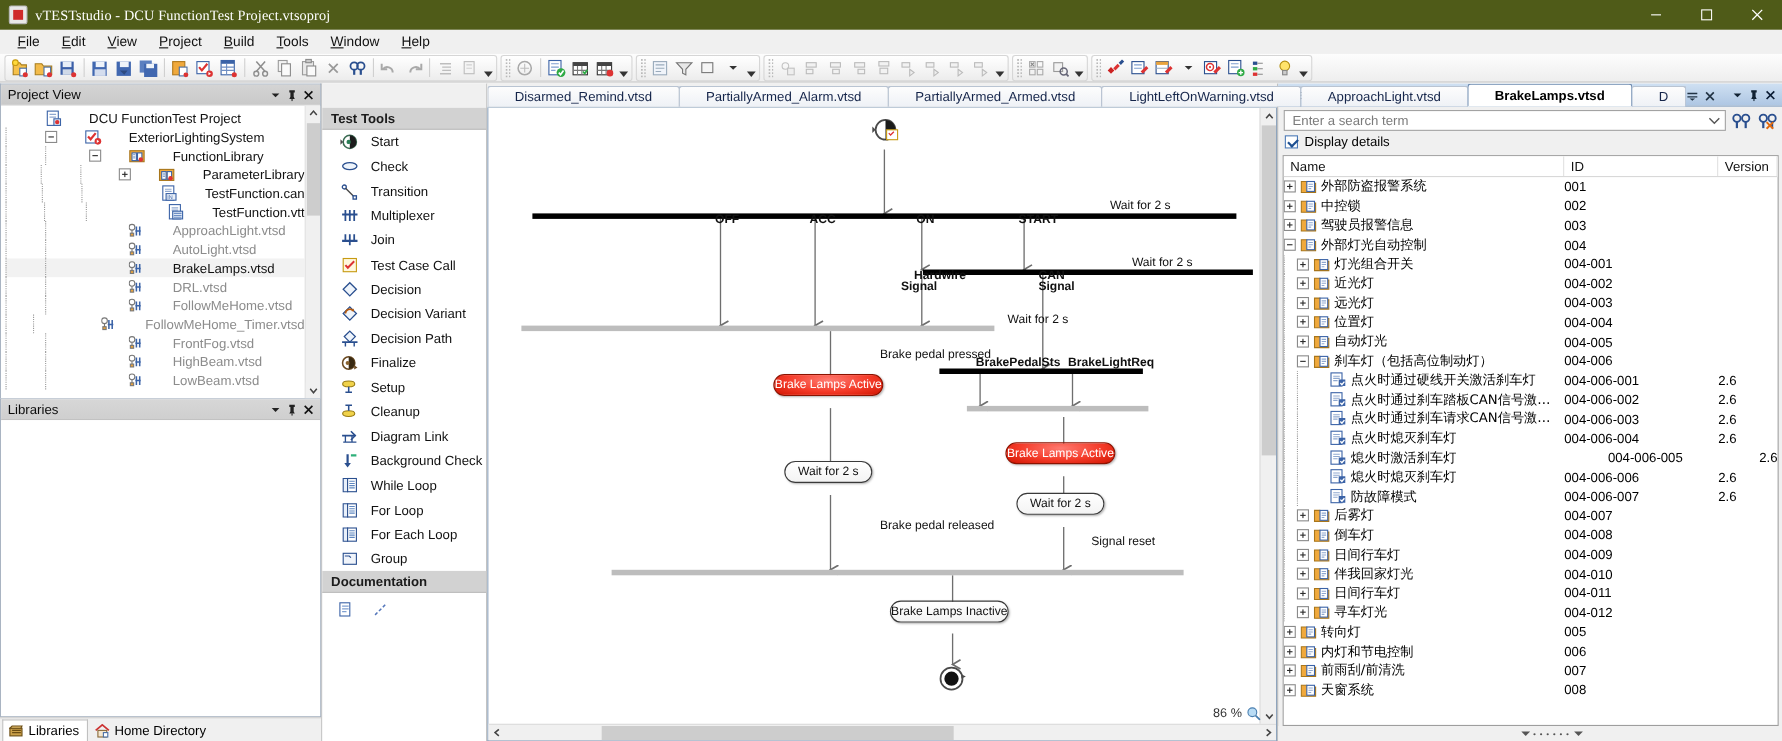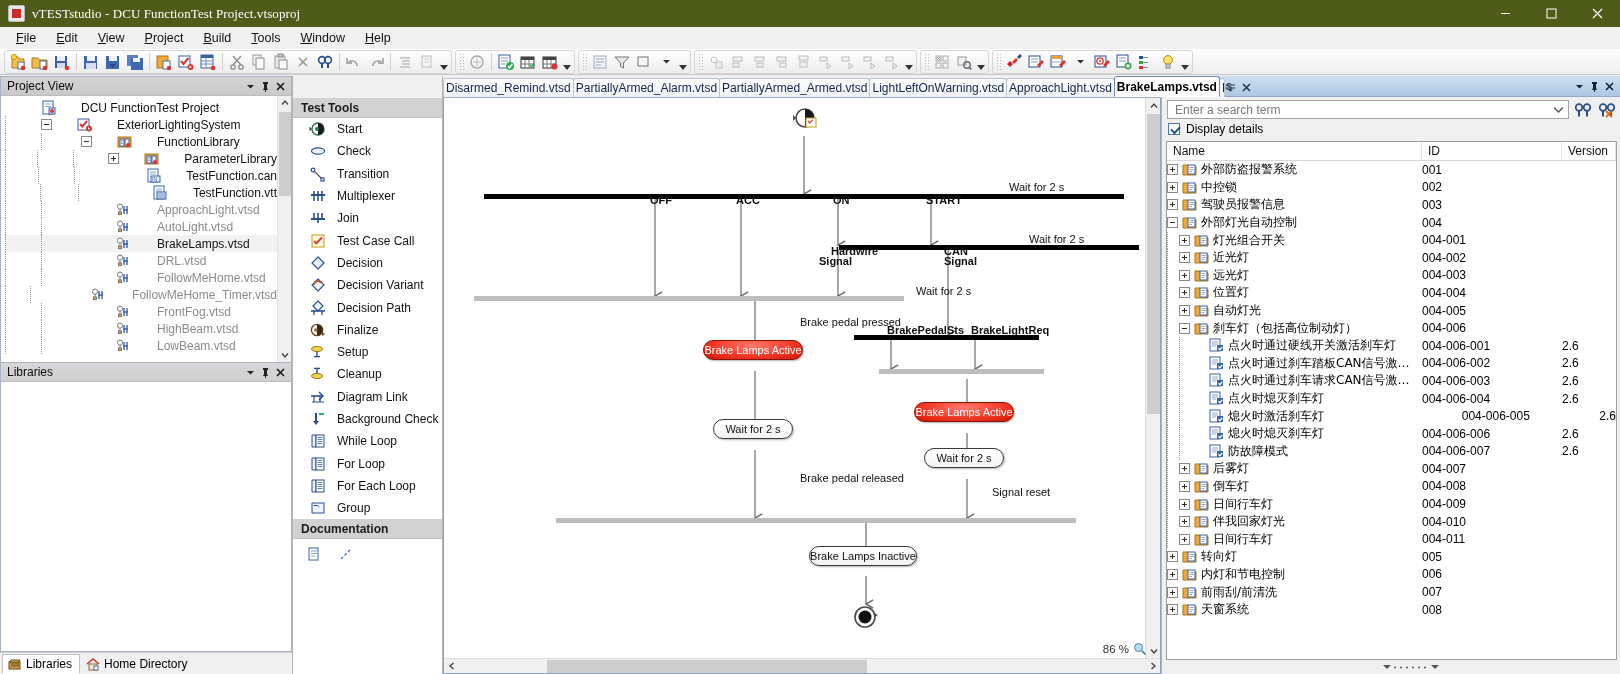--- a/index.html
+++ b/index.html
@@ -109,21 +109,21 @@
   .tools-hdr{ height:20px; background:#d2d2d2; display:flex;align-items:center;padding-left:8px;
               font-weight:bold; font-size:12px; color:#1b1b1b; border-bottom:1px solid #bdbdbd;}
   .tool{ height:22.3px; display:flex; align-items:center; padding-left:14px; font-size:12px; color:#111;}
   .tool .ic{ width:22px;height:18px;display:flex;align-items:center;justify-content:center;margin-right:8px;flex:0 0 auto;}
   .docarea{ height:34px; display:flex; align-items:center; padding-left:14px; gap:18px;}
 
   
   .editor{ flex:1; display:flex; flex-direction:column; min-width:0; background:#f0f0f0;}
   .doctabs{ height:22px; background:#f0f0f0; display:flex; align-items:flex-end; position:relative;
             border-bottom:1px solid #9fb2c8;}
-  .dtab{ height:19px; display:flex;align-items:center; padding:0 2px; font-size:12px; color:#15254a;
+  .dtab{ height:19px; display:flex;align-items:center; padding:0 24px; font-size:12px; color:#15254a;
          background:linear-gradient(#fdfdfd,#eef1f6); border:1px solid #b9c4d2; border-bottom:none;
          border-radius:3px 3px 0 0; margin-right:-1px; white-space:nowrap;}
   .dtab.active{ height:21px; background:#ffffff; font-weight:bold; color:#000;
                 border:1px solid #6f8cb0; border-bottom:1px solid #fff; z-index:3;}
   .dtab.partial{ overflow:hidden; }
   .tabctl{ margin-left:auto; display:flex; align-items:center; height:19px; padding-right:3px; gap:2px;}
   .tabctl .tb{ width:14px;height:17px;display:flex;align-items:center;justify-content:center;font-size:11px;}
 
   .canvaswrap{ flex:1; position:relative; background:#fff; border:1px solid #8ea4bd; border-top:none;
                overflow:hidden;}
@@ -1650,20 +1650,36 @@
                     <path d="M7.5 5.5h4M7.5 7.5h4M7.5 9.5h2.5" stroke="#8fa8cf"></path>
                   </svg>
                 </span>
                 <span class="cjk">日间行车灯</span>
               </span>
               <span style="width:140px">004-011</span>
               <span style="flex:1"></span>
             </div>
             <div class="grow">
               <span class="gname" style="width:255px">
+                <span class="tdots" style="display:inline-block;width:12px;height:17px;"></span>
+                <span class="gexp plus"></span>
+                <span class="gicon">
+                  <svg width="16" height="15" viewBox="0 0 16 15">
+                    <path d="M1 3h5l1 1.6h7V13H1z" fill="#f0a93c" stroke="#a8761b"></path>
+                    <rect x="6" y="3" width="7" height="9" fill="#fff" stroke="#3b63a7"></rect>
+                    <path d="M7.5 5.5h4M7.5 7.5h4M7.5 9.5h2.5" stroke="#8fa8cf"></path>
+                  </svg>
+                </span>
+                <span class="cjk">寻车灯光</span>
+              </span>
+              <span style="width:140px">004-012</span>
+              <span style="flex:1"></span>
+            </div>
+            <div class="grow">
+              <span class="gname" style="width:255px">
                 <span class="gexp plus"></span>
                 <span class="gicon">
                   <svg width="16" height="15" viewBox="0 0 16 15">
                     <path d="M1 3h5l1 1.6h7V13H1z" fill="#f0a93c" stroke="#a8761b"></path>
                     <rect x="6" y="3" width="7" height="9" fill="#fff" stroke="#3b63a7"></rect>
                     <path d="M7.5 5.5h4M7.5 7.5h4M7.5 9.5h2.5" stroke="#8fa8cf"></path>
                   </svg>
                 </span>
                 <span class="cjk">转向灯</span>
               </span>

